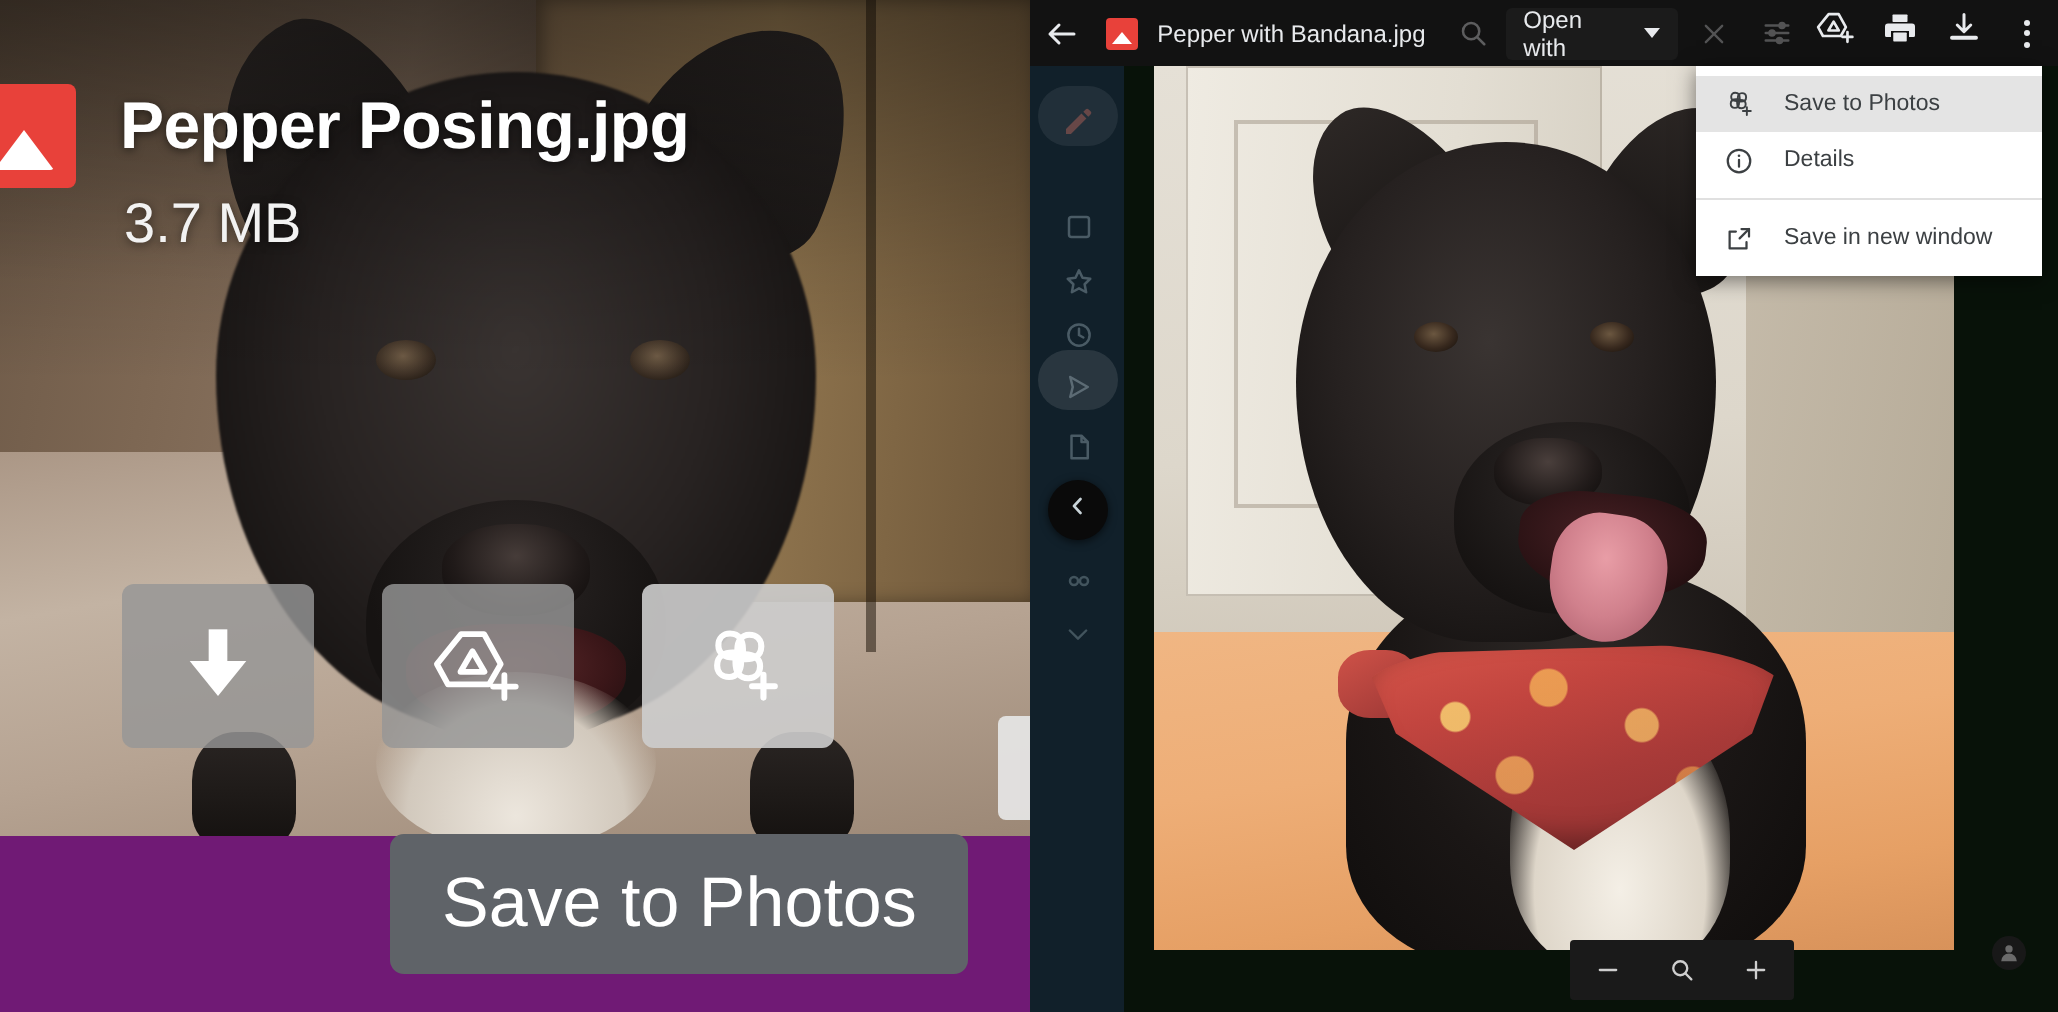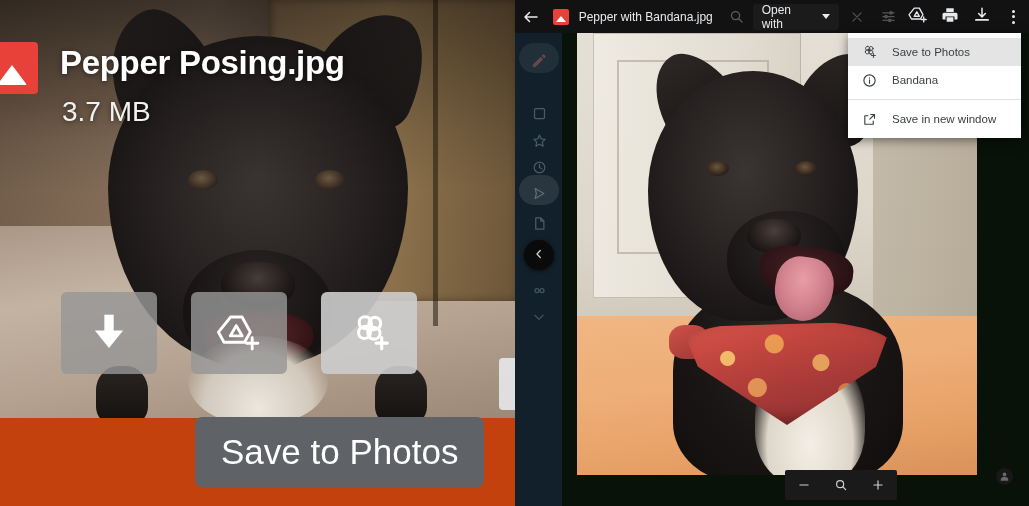--- a/index.html
+++ b/index.html
@@ -8,21 +8,21 @@
     background: #000;
     font-family: "Liberation Sans", sans-serif;
     overflow: hidden;
   }
   .screen { position: relative; width: 1029px; height: 506px; display: flex; }
 
   
   .left-panel {
     position: relative;
     width: 515px; height: 506px;
-    background: #c2410c;
+    background: #701a75;
     overflow: hidden;
   }
   .lp-photo {
     position: absolute; left: 0; top: 0; width: 515px; height: 418px;
     overflow: hidden;
     background: #7a6a5c;
   }
   
   .lp-photo .bg {
     position: absolute; inset: 0;
@@ -639,21 +639,21 @@
         <span>Save to Photos</span>
       </div>
       <div class="rp-menuitem">
         <span class="rp-menuicon">
           <svg width="15" height="15" viewBox="0 0 24 24" fill="none" stroke="#3c4043" stroke-width="1.8" stroke-linecap="round">
             <circle cx="12" cy="12" r="9"></circle>
               <path d="M12 11 V16.5"></path>
               <circle cx="12" cy="7.8" r="1.05" fill="#3c4043" stroke="none"></circle>
           </svg>
         </span>
-        <span>Bandana</span>
+        <span>Details</span>
       </div>
       <div class="rp-menudiv"></div>
       <div class="rp-menuitem">
         <span class="rp-menuicon">
           <svg width="15" height="15" viewBox="0 0 24 24" fill="none" stroke="#3c4043" stroke-width="1.8" stroke-linecap="round" stroke-linejoin="round">
             <path d="M14 4 H20 V10"></path>
               <path d="M20 4 L12.5 11.5"></path>
             <path d="M18 14.5 V19.5 H4.5 V6 H9.5"></path>
           </svg>
         </span>

